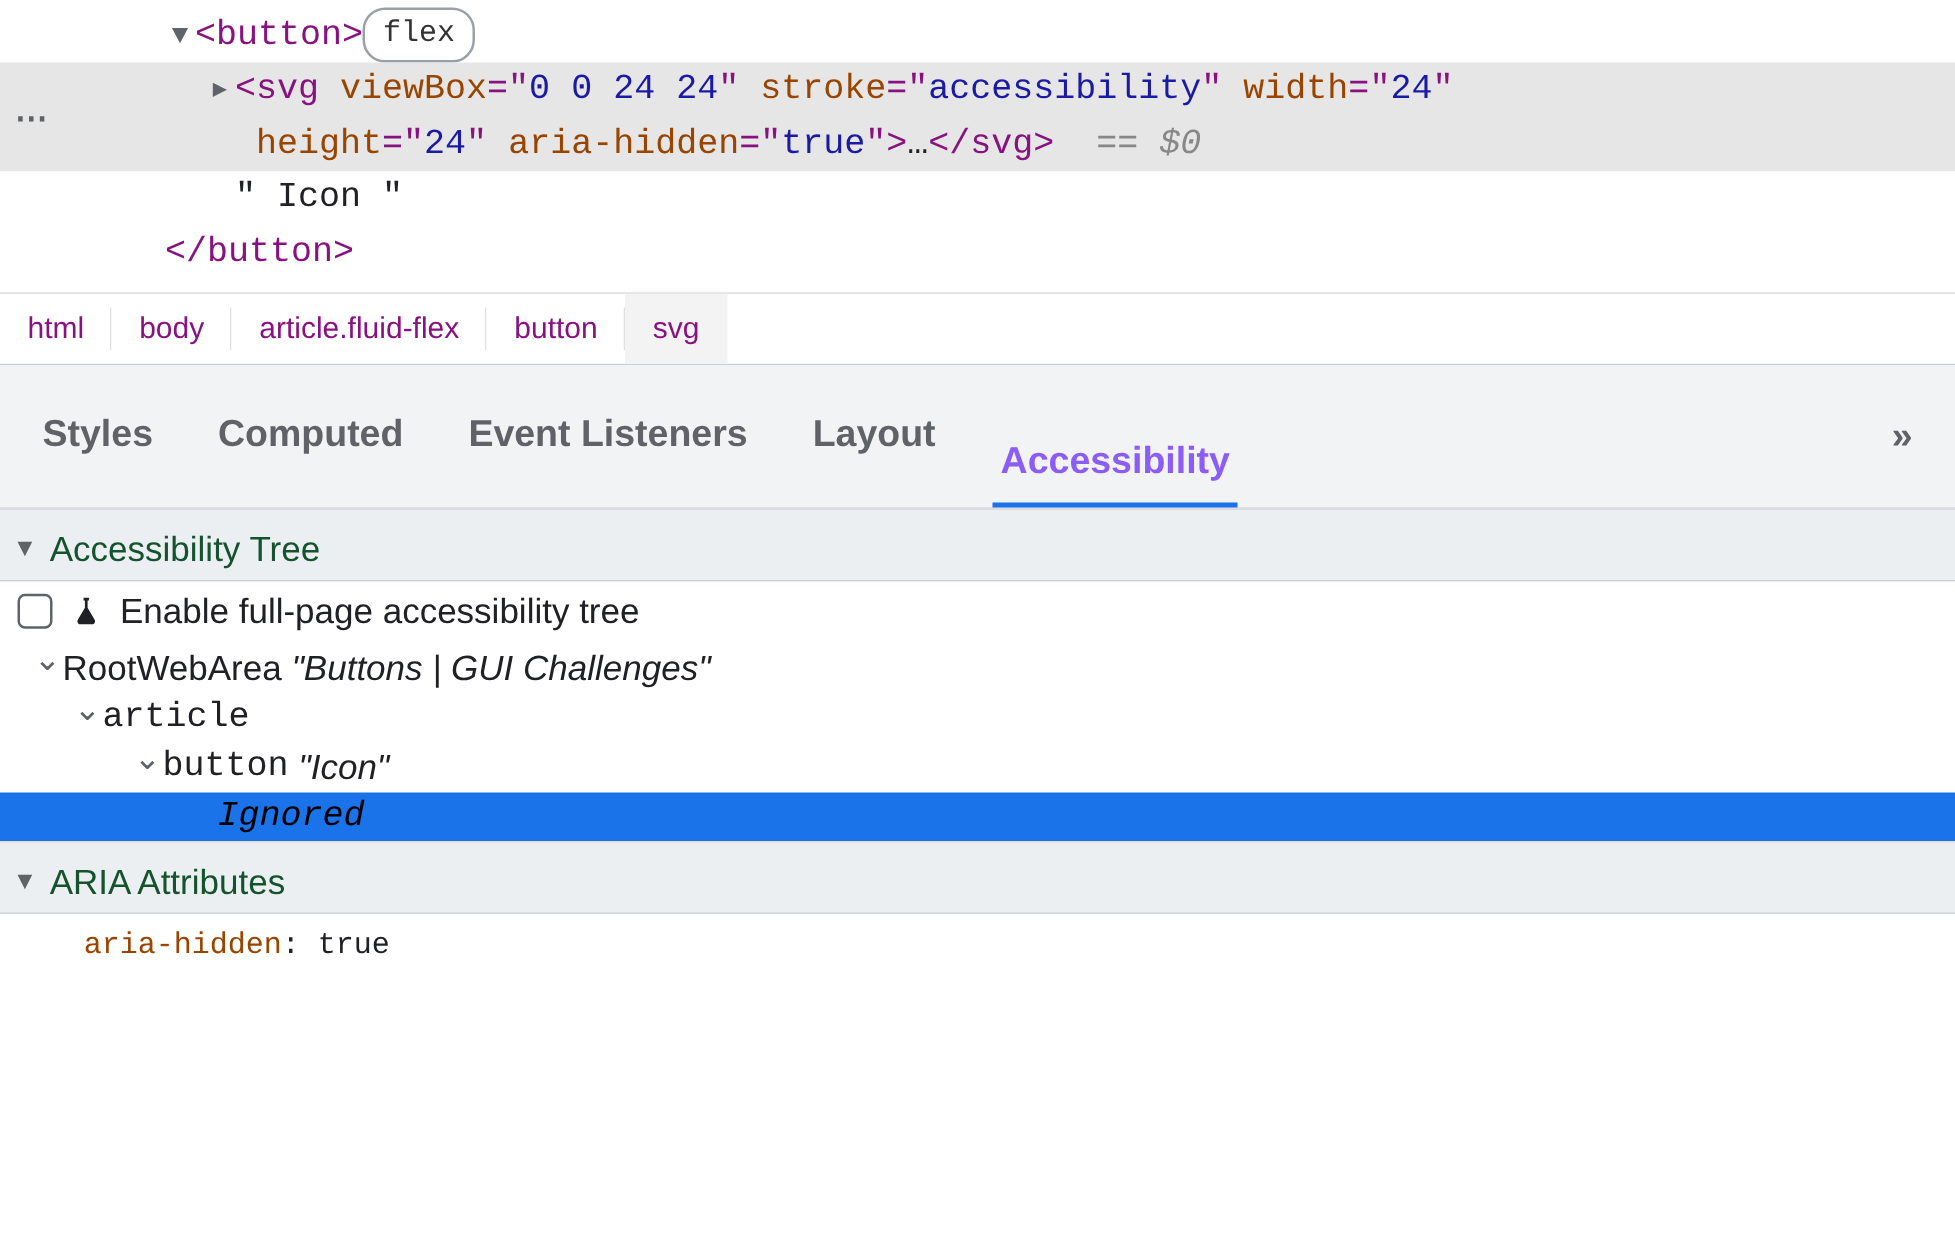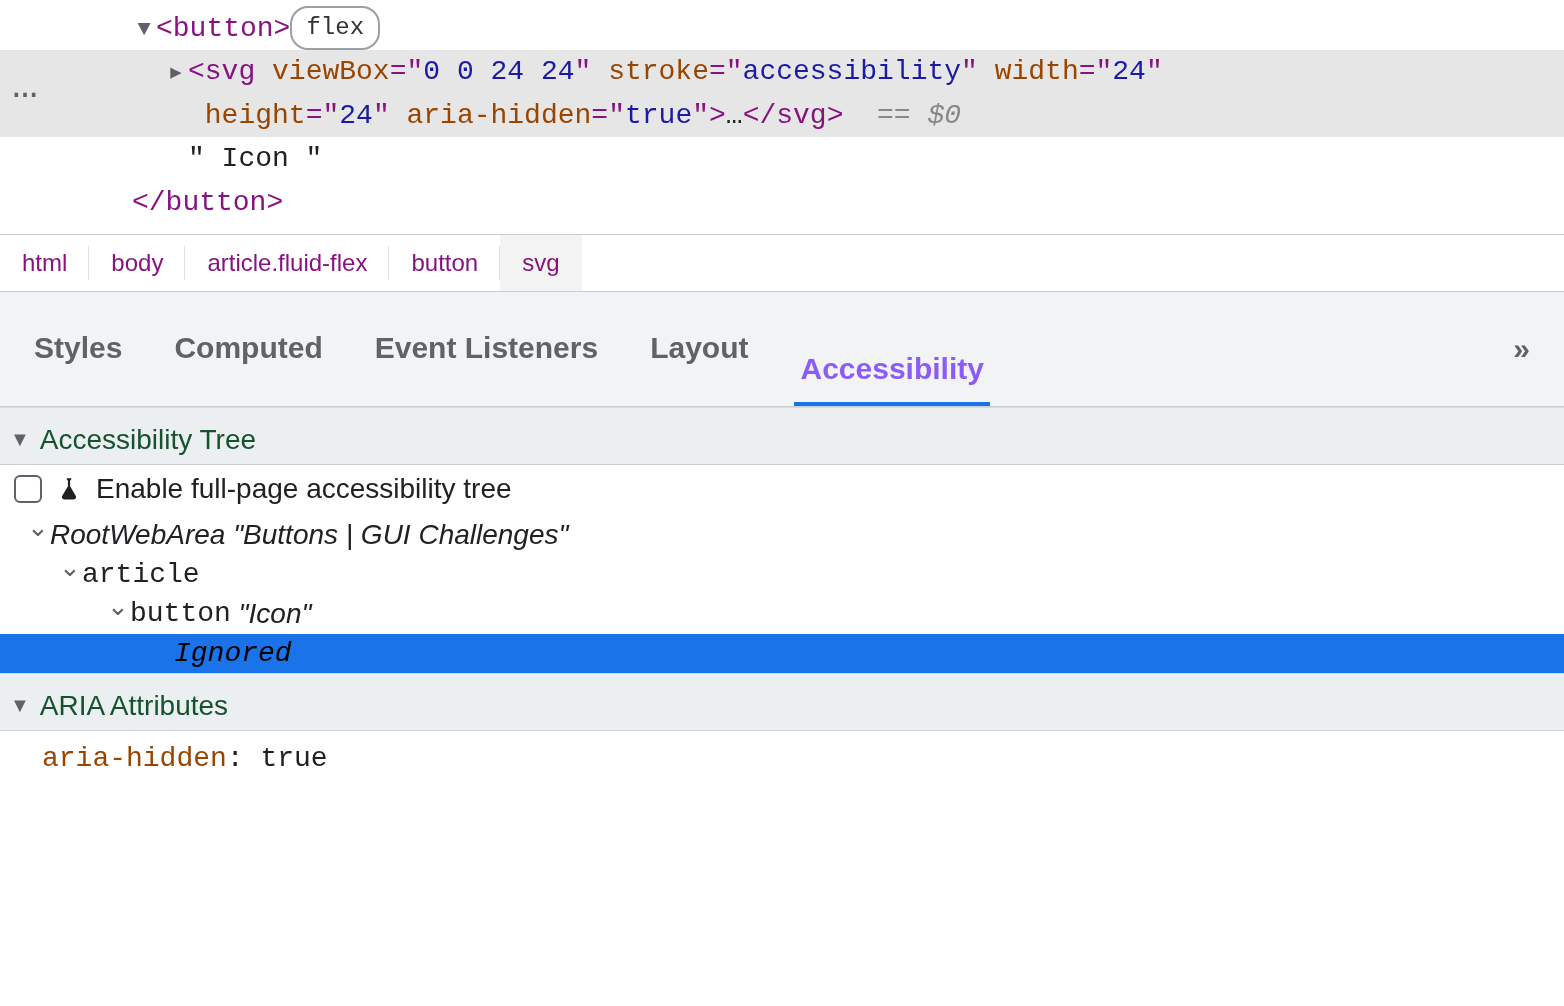--- a/index.html
+++ b/index.html
@@ -169,31 +169,31 @@
   }
   .flask-icon {
     width: 26px; height: 28px;
     display:inline-block;
     color:#202124;
   }
   .tree { font-family: var(--sans); font-size: 28px; padding: 2px 0 0 0; }
   .tree-row { display:flex; align-items:center; padding: 4px 14px; }
   .tree-row .td { color:#5f6368; font-size:18px; width:24px; text-align:center; }
   .tree-row .td.open::before{content:"⌄"; font-size:26px; line-height:0; position:relative; top:-4px;}
-  .tree-role-italic { font-style: italic; }
+  .tree-role-italic { }
   .tree-label-italic { font-style: italic; }
   .tree-mono { font-family: var(--mono); }
   .tree-row.sel {
     background: var(--selected-blue);
     color: #000000;
   }
   .aria-attr-row {
     font-family: var(--mono);
-    font-size: 28px;
-    padding: 12px 42px;
+    font-size: 24px;
+    padding: 12px 67px;
   }
   .aria-attr-row .attr { color: var(--attr-brown); }
   .aria-attr-row .colon { color:#202124; }
   .aria-attr-row .plain { color:#202124; }
   .ind-a{width:12px;display:inline-block;}
   .ind-b{width:44px;display:inline-block;}
   .ind-c{width:92px;display:inline-block;}
   .ind-d{width:160px;display:inline-block;}
 </style>
 </head>

